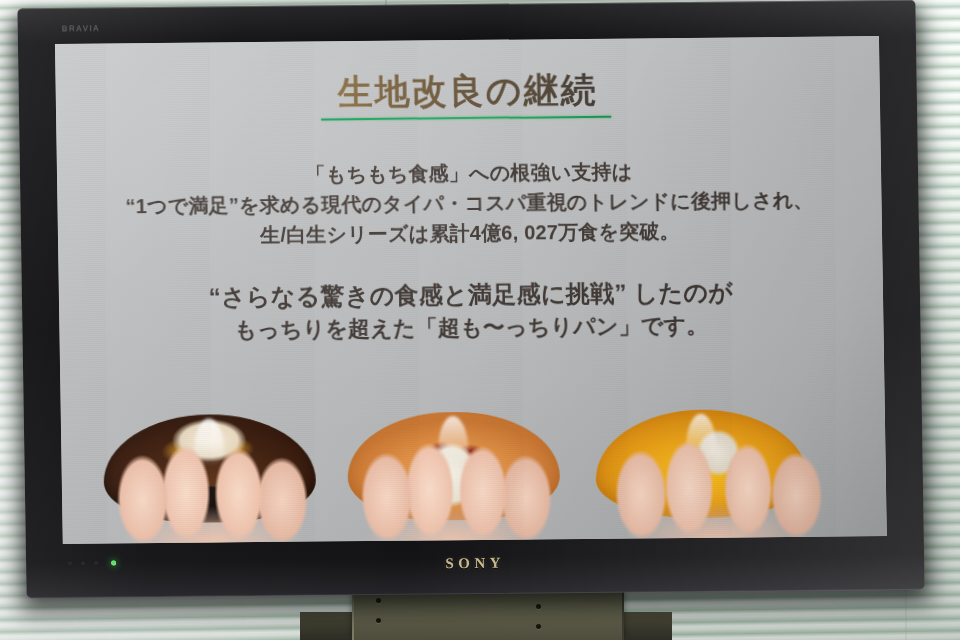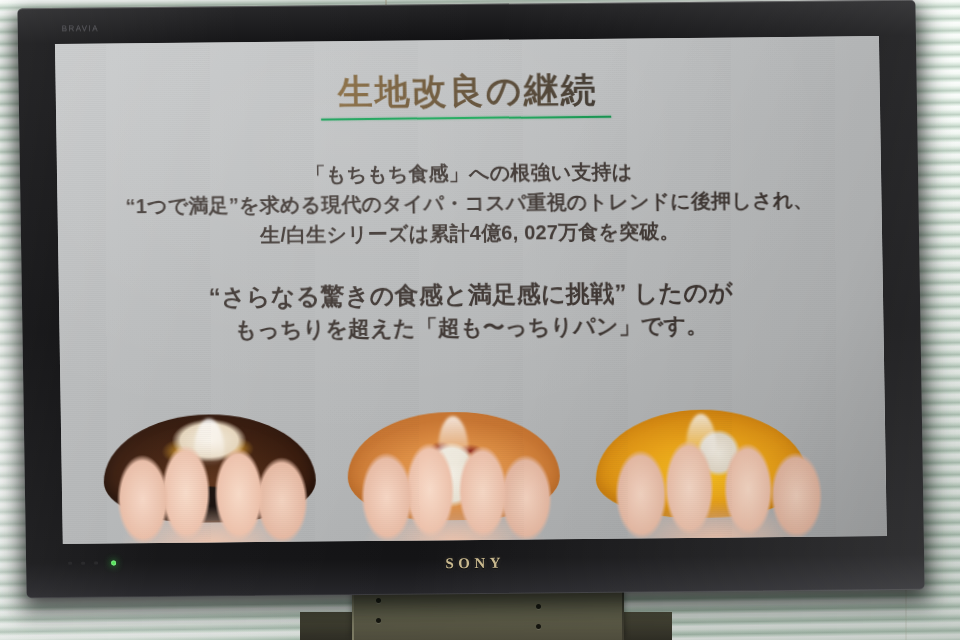--- a/index.html
+++ b/index.html
@@ -131,21 +131,21 @@
       rgba(255,255,255,0.07) 78%,
       rgba(255,255,255,0.13) 100%);
     pointer-events: none;
   }
   .bravia-mark {
     position: absolute;
     left: 44px;
     top: 16px;
     font-size: 8px;
     letter-spacing: 1.4px;
-    font-weight: 400;
+    font-weight: 700;
     color: #55555a;
     text-shadow: 0 1px 0 rgba(255,255,255,0.10);
     user-select: none;
   }
   .sony-mark {
     position: absolute;
     left: 0; right: 0;
     bottom: 22px;
     text-align: center;
     font-family: "Liberation Serif", "DejaVu Serif", serif;

